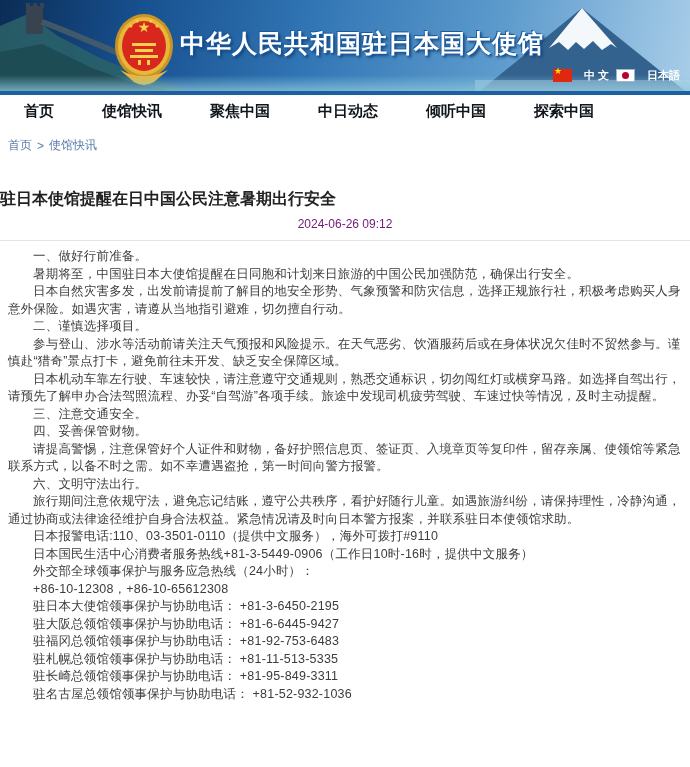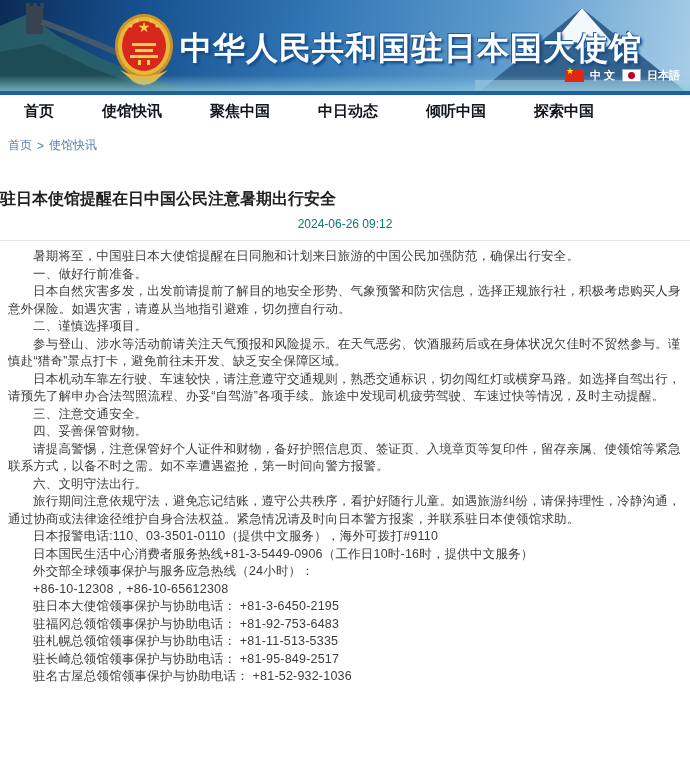--- a/index.html
+++ b/index.html
@@ -19,32 +19,32 @@
   .banner svg { position:absolute; }
   .art-wall { left:0; top:0; }
   .art-fuji { right:0; top:0; }
   .art-emblem { left:112px; top:10px; }
   .banner-sea {
     position:absolute; left:0; bottom:0; width:100%; height:16px;
     background:linear-gradient(180deg,rgba(120,180,210,0),rgba(140,200,220,.75));
   }
   .banner-titles { position:absolute; left:180px; top:27px; width:380px; }
   .banner-title {
-    font-size:32px; font-weight:bold; color:#fff; letter-spacing:1px; white-space:nowrap;
+    font-size:25px; font-weight:bold; color:#fff; letter-spacing:1px; white-space:nowrap;
     text-shadow:1px 1px 0 #1a5a9e,-1px -1px 0 #1a5a9e,2px 2px 3px #123f74;
   }
   .banner-subtitle {
     margin-top:3px; font-size:11px; font-weight:bold; color:#fff; white-space:nowrap;
     text-shadow:1px 1px 1px #1a5a9e,0 0 2px #123f74; letter-spacing:.2px;
   }
   .lang-box {
     position:absolute; right:10px; bottom:8px; display:flex; align-items:center; gap:7px;
     color:#fff; font-size:11px; font-weight:bold;
   }
-  .lang-item { display:flex; align-items:center; gap:6px; cursor:pointer; }
+  .lang-item { display:flex; align-items:center; gap:12px; cursor:pointer; }
   .flag { width:19px; height:13px; display:inline-block; position:relative; flex:none; }
   .flag-cn { background:#de2910; }
   .flag-cn::before { content:"★"; position:absolute; left:1px; top:-3px; color:#ffde00; font-size:9px; }
   .flag-jp { background:#fff; border:1px solid #9db6c9; }
   .flag-jp::before { content:""; position:absolute; left:5px; top:2px; width:7px; height:7px;
     border-radius:50%; background:#bc002d; }
   
   .main-nav { width:690px; height:33px; background:#fff; }
   .main-nav ul {
     list-style:none; display:flex; justify-content:space-around; align-items:center;
@@ -57,21 +57,21 @@
   .breadcrumb {
     padding:9px 8px 2px 8px; font-size:12px; color:#5a7cab;
     display:flex; gap:5px; align-items:center;
   }
   .breadcrumb a { color:#5a7cab; text-decoration:none; cursor:pointer; }
   .crumb-sep { color:#5a7cab; }
   
   .article-title {
     margin-top:33px; text-align:left; font-size:16px; font-weight:bold; color:#222;
   }
-  .article-date { margin-top:7px; text-align:center; font-size:12px; color:#0f766e; }
+  .article-date { margin-top:7px; text-align:center; font-size:12px; color:#701a75; }
   .divider { margin-top:9px; border-top:1px solid #e4e4e4; width:690px; }
   .article-body { padding:7px 8px 0 8px; }
   .article-body p {
     font-size:12.5px; line-height:17.5px; color:#3c3c3c; text-indent:2em;
     letter-spacing:.2px;
   }
 </style>
 </head>
 <body>
 
@@ -143,34 +143,35 @@
   <a>首页</a>
   <span class="crumb-sep">&gt;</span>
   <a>使馆快讯</a>
 </div>
 
 <div>
   <h1 class="article-title">驻日本使馆提醒在日中国公民注意暑期出行安全</h1>
   <div class="article-date">2024-06-26 09:12</div>
   <div class="divider"></div>
   <div class="article-body">
+      <p>一、做好行前准备。</p>
       <p>暑期将至，中国驻日本大使馆提醒在日同胞和计划来日旅游的中国公民加强防范，确保出行安全。</p>
-      <p>一、做好行前准备。</p>
       <p>日本自然灾害多发，出发前请提前了解目的地安全形势、气象预警和防灾信息，选择正规旅行社，积极考虑购买人身意外保险。如遇灾害，请遵从当地指引避难，切勿擅自行动。</p>
       <p>二、谨慎选择项目。</p>
       <p>参与登山、涉水等活动前请关注天气预报和风险提示。在天气恶劣、饮酒服药后或在身体状况欠佳时不贸然参与。谨慎赴“猎奇”景点打卡，避免前往未开发、缺乏安全保障区域。</p>
       <p>日本机动车靠左行驶、车速较快，请注意遵守交通规则，熟悉交通标识，切勿闯红灯或横穿马路。如选择自驾出行，请预先了解申办合法驾照流程、办妥“自驾游”各项手续。旅途中发现司机疲劳驾驶、车速过快等情况，及时主动提醒。</p>
       <p>三、注意交通安全。</p>
       <p>四、妥善保管财物。</p>
       <p>请提高警惕，注意保管好个人证件和财物，备好护照信息页、签证页、入境章页等复印件，留存亲属、使领馆等紧急联系方式，以备不时之需。如不幸遭遇盗抢，第一时间向警方报警。</p>
       <p>六、文明守法出行。</p>
       <p>旅行期间注意依规守法，避免忘记结账，遵守公共秩序，看护好随行儿童。如遇旅游纠纷，请保持理性，冷静沟通，通过协商或法律途径维护自身合法权益。紧急情况请及时向日本警方报案，并联系驻日本使领馆求助。</p>
       <p>日本报警电话:110、03-3501-0110（提供中文服务），海外可拨打#9110</p>
       <p>日本国民生活中心消费者服务热线+81-3-5449-0906（工作日10时-16时，提供中文服务）</p>
       <p>外交部全球领事保护与服务应急热线（24小时）：</p>
       <p>+86-10-12308，+86-10-65612308</p>
       <p>驻日本大使馆领事保护与协助电话： +81-3-6450-2195</p>
+      <p>驻大阪总领馆领事保护与协助电话： +81-6-6445-9427</p>
       <p>驻福冈总领馆领事保护与协助电话： +81-92-753-6483</p>
       <p>驻札幌总领馆领事保护与协助电话： +81-11-513-5335</p>
-      <p>驻长崎总领馆领事保护与协助电话： +81-95-849-2517</p>
+      <p>驻长崎总领馆领事保护与协助电话： +81-95-849-3311</p>
       <p>驻名古屋总领馆领事保护与协助电话： +81-52-932-1036</p>
     </div>
 </div>
 
 </body></html>

